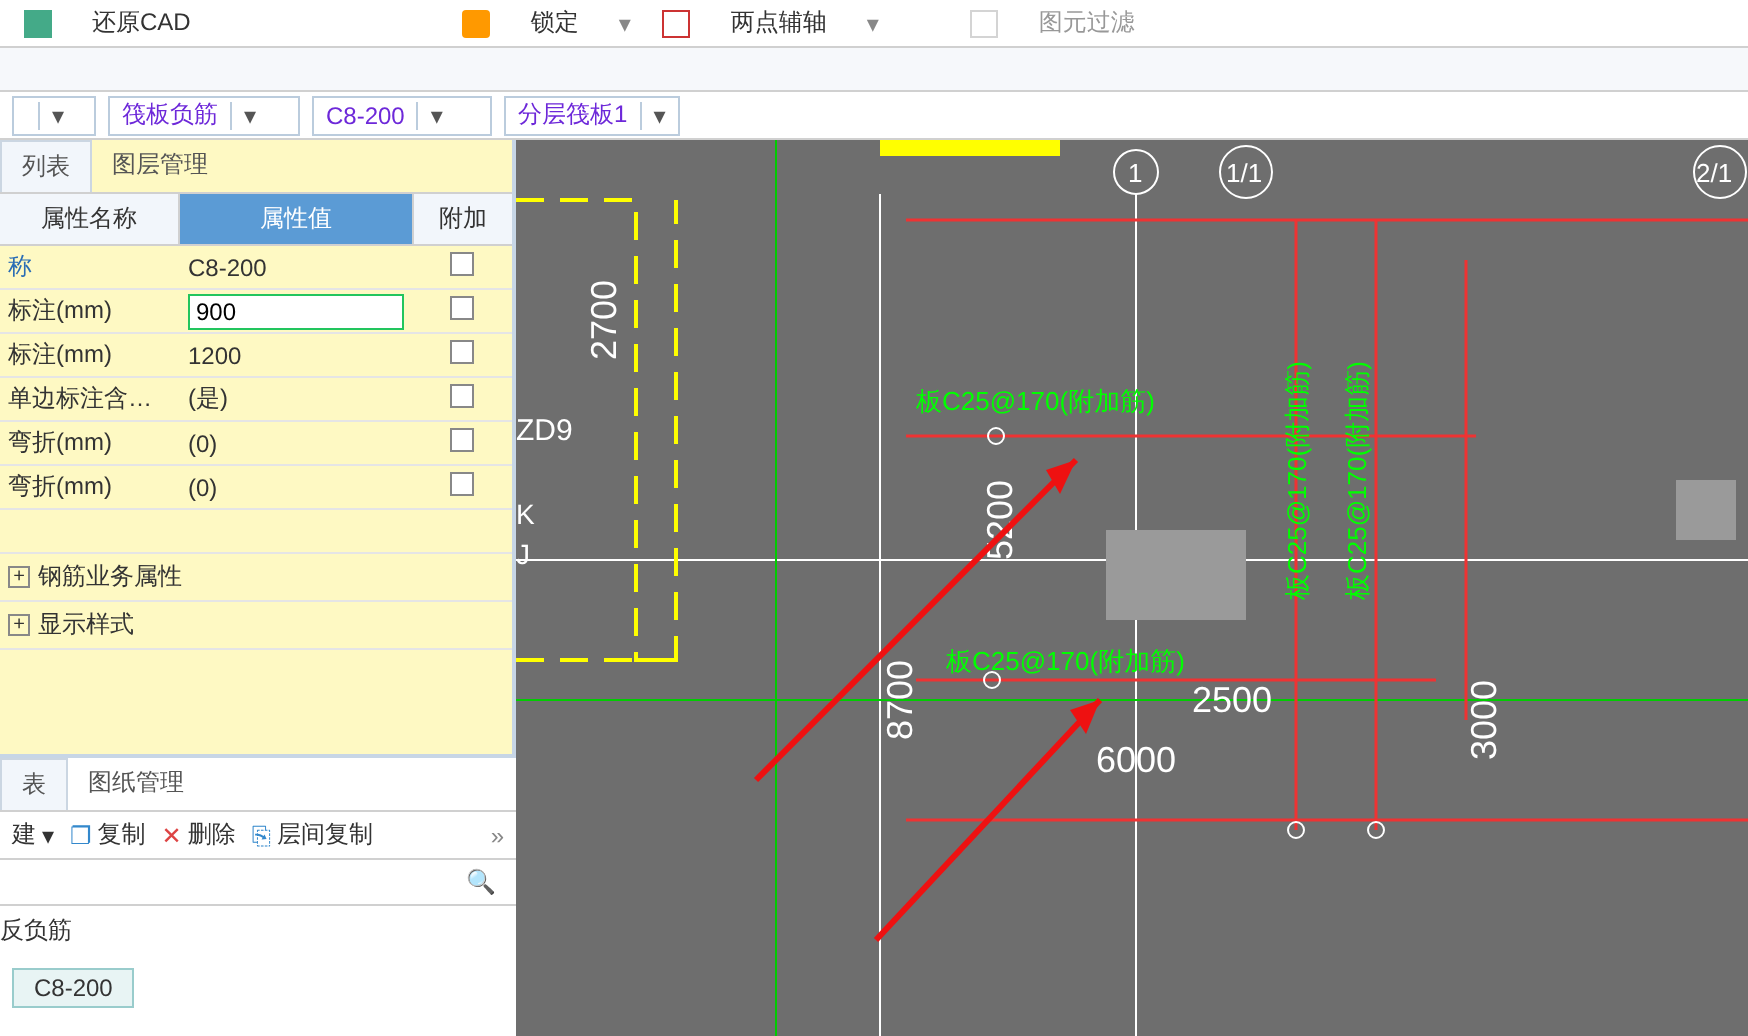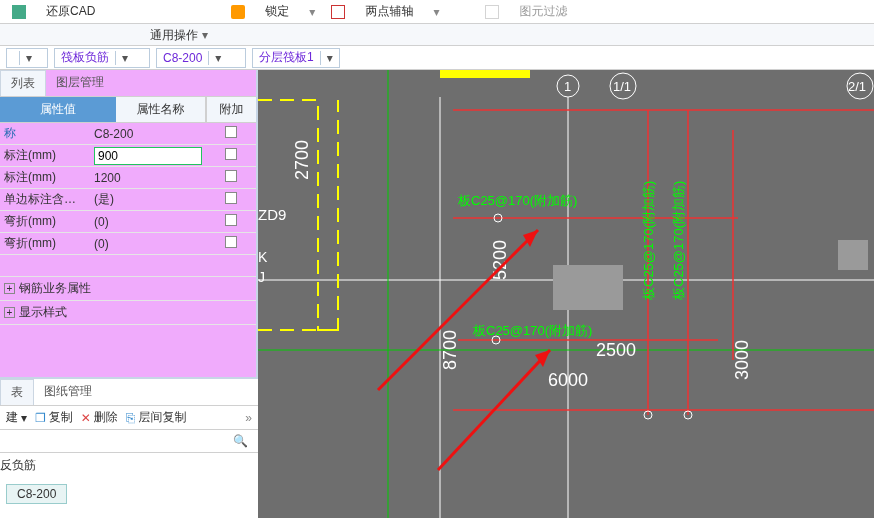--- a/index.html
+++ b/index.html
@@ -8,21 +8,21 @@
 .rb-btn{display:flex;align-items:center;gap:20px;padding:0 8px;height:38px;color:#333;cursor:pointer}
 .rb-btn .ico{width:14px;height:14px;display:inline-block}
 .lock{background:#f90;border-radius:2px;width:10px;height:10px}
 .ribbon-tabs{height:22px;background:#f6f8fb;border-bottom:1px solid #d0d0d0;display:flex}
 .ribbon-tab{padding:3px 40px;color:#333}
 .ribbon-tab .dd{margin-left:4px;color:#666}
 .selector-bar{height:24px;display:flex;align-items:center;gap:6px;padding:2px 6px;border-bottom:1px solid #d0d0d0;background:#fff}
 .combo{display:flex;align-items:center;border:1px solid #bcd;background:#fff;height:20px}
 .combo span{padding:0 6px;color:#6d28d9}
 .combo .arr{width:16px;text-align:center;border-left:1px solid #bcd;color:#555}
-.left-pane{position:absolute;left:0;top:70px;width:258px;bottom:0;background:#f0abfc;border-right:2px solid #c7d6e6}
+.left-pane{position:absolute;left:0;top:70px;width:258px;bottom:0;background:#fef9c3;border-right:2px solid #c7d6e6}
 .tabs1{display:flex;border-bottom:1px solid #d0d0d0}
 .tab{padding:4px 10px;color:#555}
 .tab.active{background:#f2f6fb;border:1px solid #cbd6e2;border-bottom:none}
 .prop-header{display:flex;background:#f2f6fb;border-bottom:1px solid #d0d0d0}
 .ph-cell{padding:4px 6px;text-align:center;color:#333}
 .ph-name{width:90px;border-right:1px solid #d0d0d0}
 .ph-val{flex:1;background:#5b9bd5;color:#fff}
 .ph-add{width:50px;border-left:1px solid #d0d0d0}
 .prop-row{display:flex;border-bottom:1px solid #e5e5e5;height:22px;align-items:center}
 .pr-name{width:90px;padding:0 4px;color:#2a6db5;overflow:hidden;white-space:nowrap}
@@ -73,21 +73,20 @@
     </div>
   <div style="flex:0 0 30px"></div>
   <div class="rb-btn" style="opacity:.5">
       <span class="ico" style="border:1px solid #aaa"></span>
       <span>图元过滤</span>
     </div>
 </div>
 
 <div class="ribbon-tabs">
   <div style="width:110px"></div>
-  <div class="ribbon-tab"><span>通用操作</span><span class="dd">▾</span></div>
 </div>
 
 <div class="selector-bar">
   <div class="combo" style="width:42px">
       <span></span>
       <span class="arr">▾</span>
     </div>
   <div class="combo" style="width:96px">
       <span>筏板负筋</span>
       <span class="arr">▾</span>
@@ -101,22 +100,22 @@
       <span class="arr">▾</span>
     </div>
 </div>
 
 <div class="left-pane">
   <div class="tabs1">
     <div class="tab active">列表</div>
     <div class="tab">图层管理</div>
   </div>
   <div class="prop-header">
+    <div class="ph-cell ph-name">属性名称</div>
     <div class="ph-cell ph-val">属性值</div>
-    <div class="ph-cell ph-name">属性名称</div>
     <div class="ph-cell ph-add">附加</div>
   </div>
   <div class="prop-row">
       <div class="pr-name">称</div>
       <div class="pr-val">C8-200</div>
       <div class="pr-chk"><span class="chk"></span></div>
     </div>
   <div class="prop-row">
       <div class="pr-name black">标注(mm)</div>
       <div class="pr-val"><input value="900" style=""></div>

